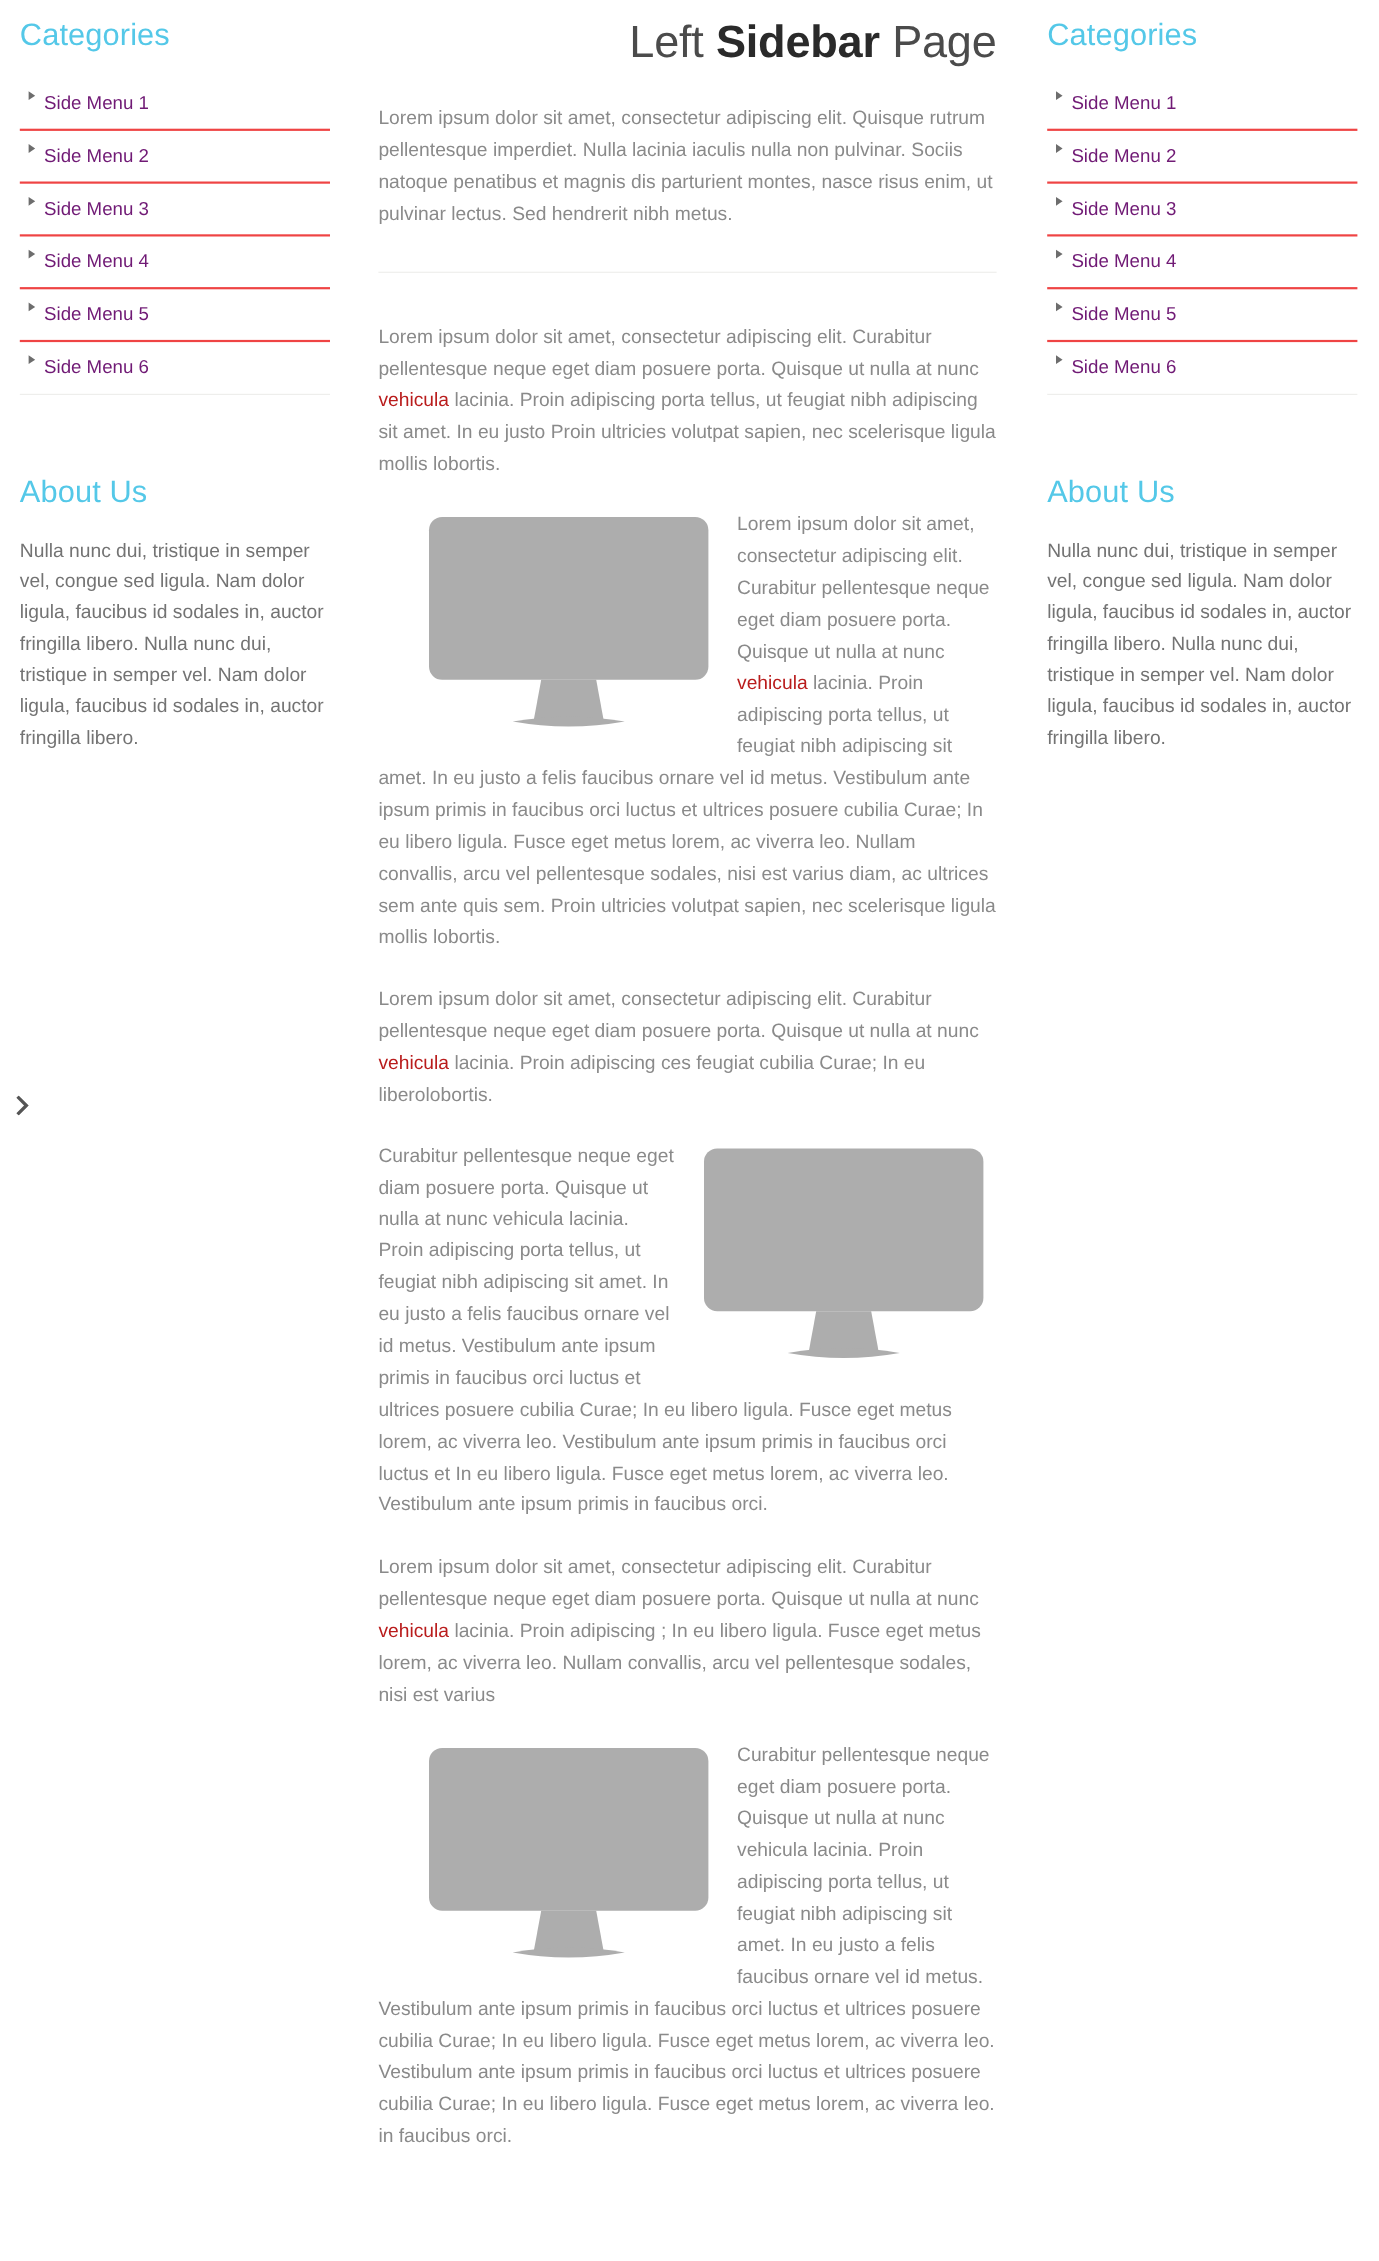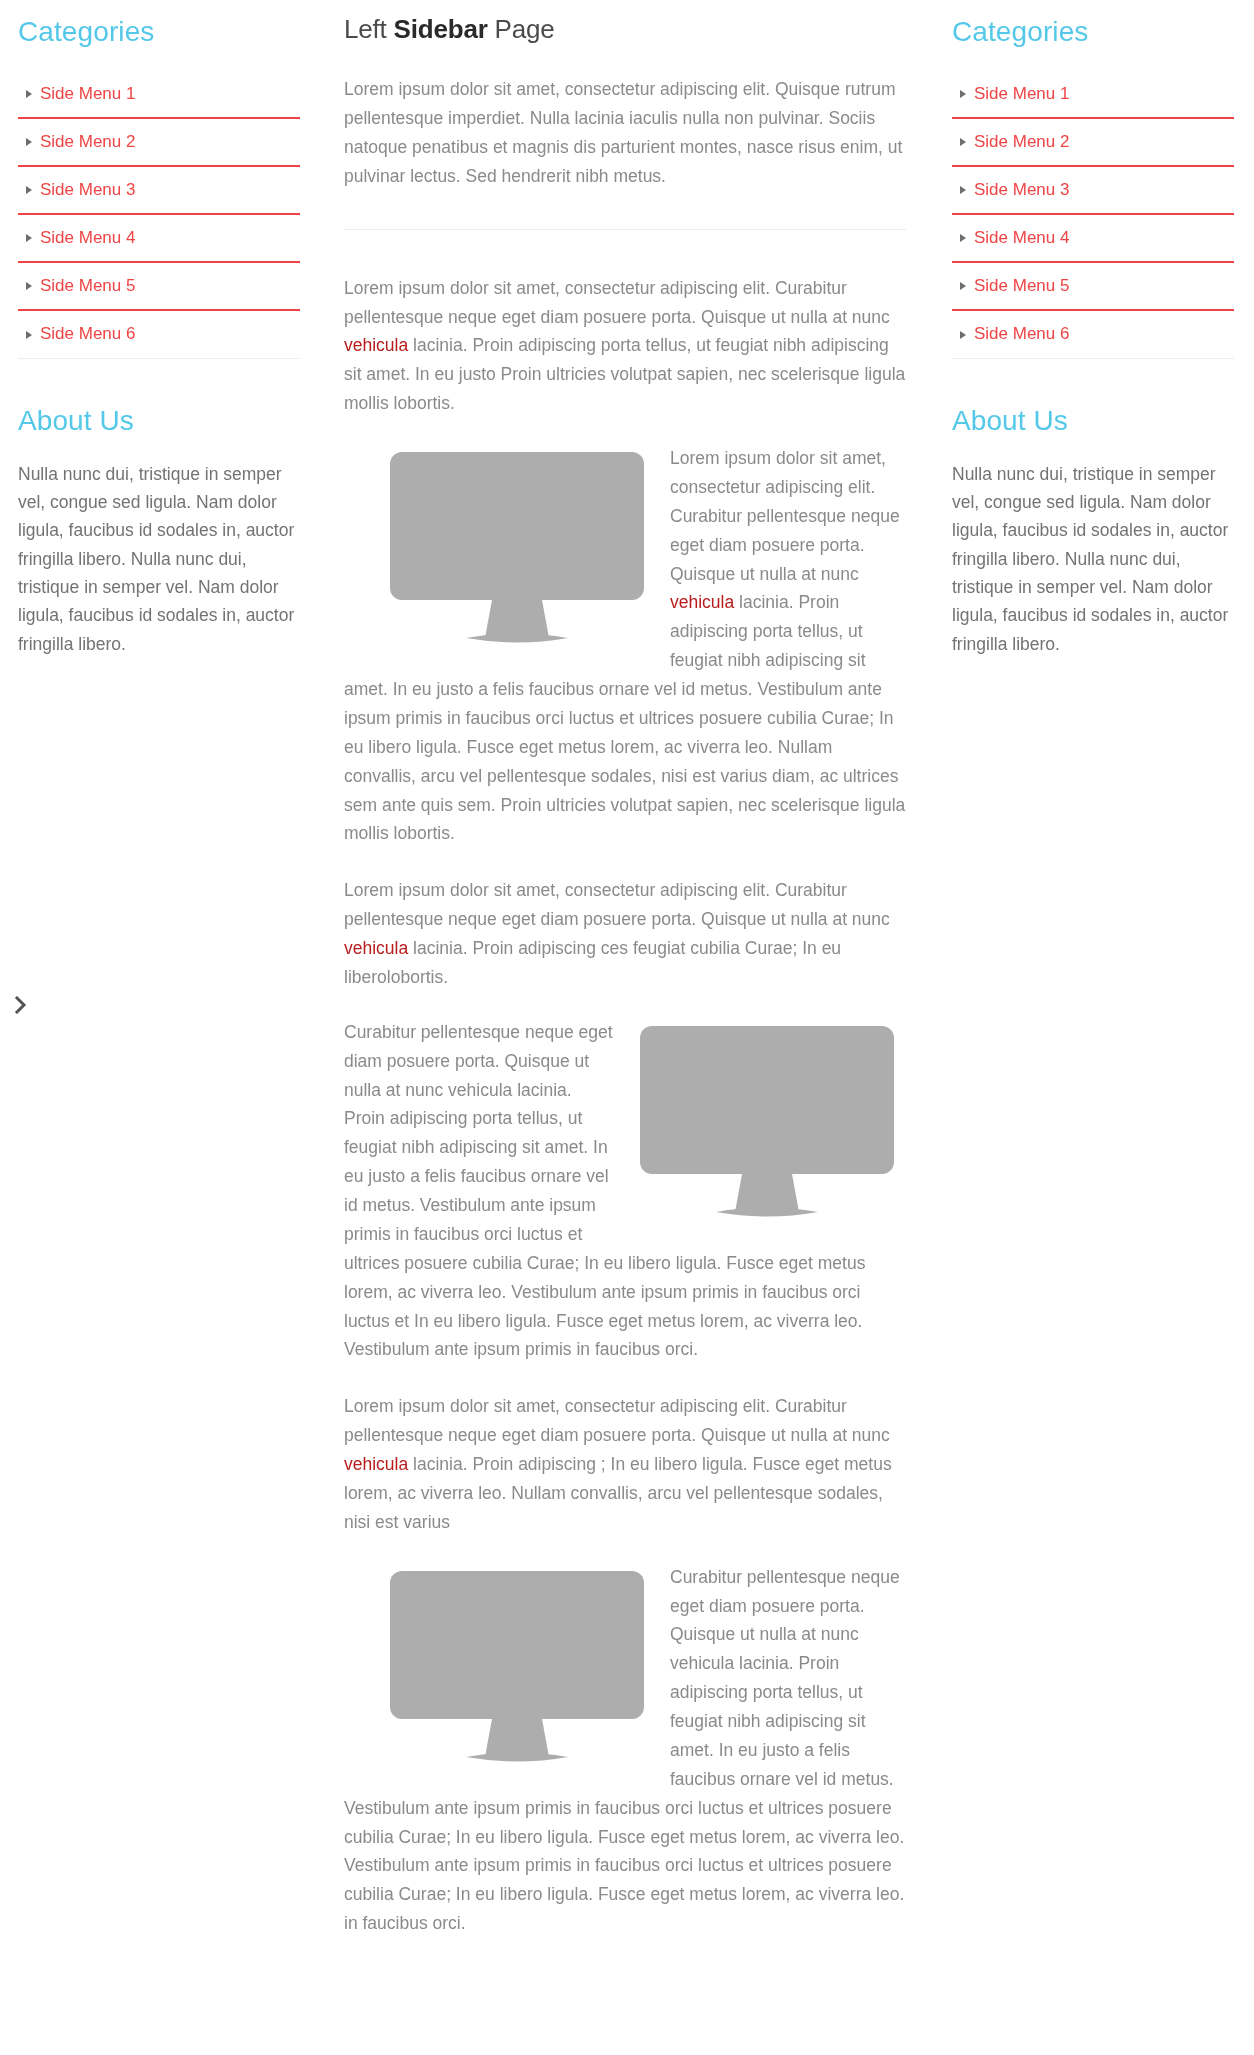--- a/index.html
+++ b/index.html
@@ -26,21 +26,21 @@
   }
 
   
   .sidebar {
     padding-top: 14px;
     flex: 0 0 auto;
   }
   .sidebar-left  { width: 330px; padding-left: 18px; padding-right: 30px; }
   .sidebar-right { width: 330px; padding-left: 28px; padding-right: 20px; }
 
-  .widget { margin-bottom: 10px; }
+  .widget { margin-bottom: 36px; }
 
   .widget-title {
     color: #54c8e8;
     font-size: 28px;
     font-weight: 400;
     line-height: 1.25;
     margin: 0 0 22px 0;
     letter-spacing: .1px;
   }
 
@@ -49,25 +49,24 @@
     margin: 0;
     padding: 0;
     border-bottom: 1px solid #ededea;
   }
   .menu-list li { border-top: 2px solid #ef4444; }
   .menu-list li:first-child { border-top: none; }
   .menu-list li:last-child { border-bottom: none; }
 
   .menu-link {
     display: flex;
-    align-items: center;
     gap: 8px;
     padding: 12px 4px 12px 8px;
     text-decoration: none;
-    color: #ef4444;
+    color: #701a75;
     font-size: 17px;
     line-height: 1.3;
     cursor: pointer;
   }
   .menu-arrow {
     width: 0; height: 0;
     border-top: 4.5px solid transparent;
     border-bottom: 4.5px solid transparent;
     border-left: 6px solid #6d6d6d;
     display: inline-block;
@@ -84,26 +83,27 @@
   .widget-spacer { height: 34px; }
 
   
   .main {
     flex: 1 1 auto;
     padding: 14px 18px 40px 14px;
     max-width: 594px;
   }
 
   .page-title {
-    font-size: 26px;
+    font-size: 41px;
     line-height: 1.2;
     font-weight: 300;
     color: #4b4b4b;
     margin: 0 0 30px 0;
     letter-spacing: -.2px;
+    text-align: right;
   }
   .page-title b { font-weight: 700; color: #2a2a2a; }
 
   .body-text {
     font-size: 17.5px;
     line-height: 1.65;
     color: #8a8a8a;
     margin: 0 0 26px 0;
   }
 

